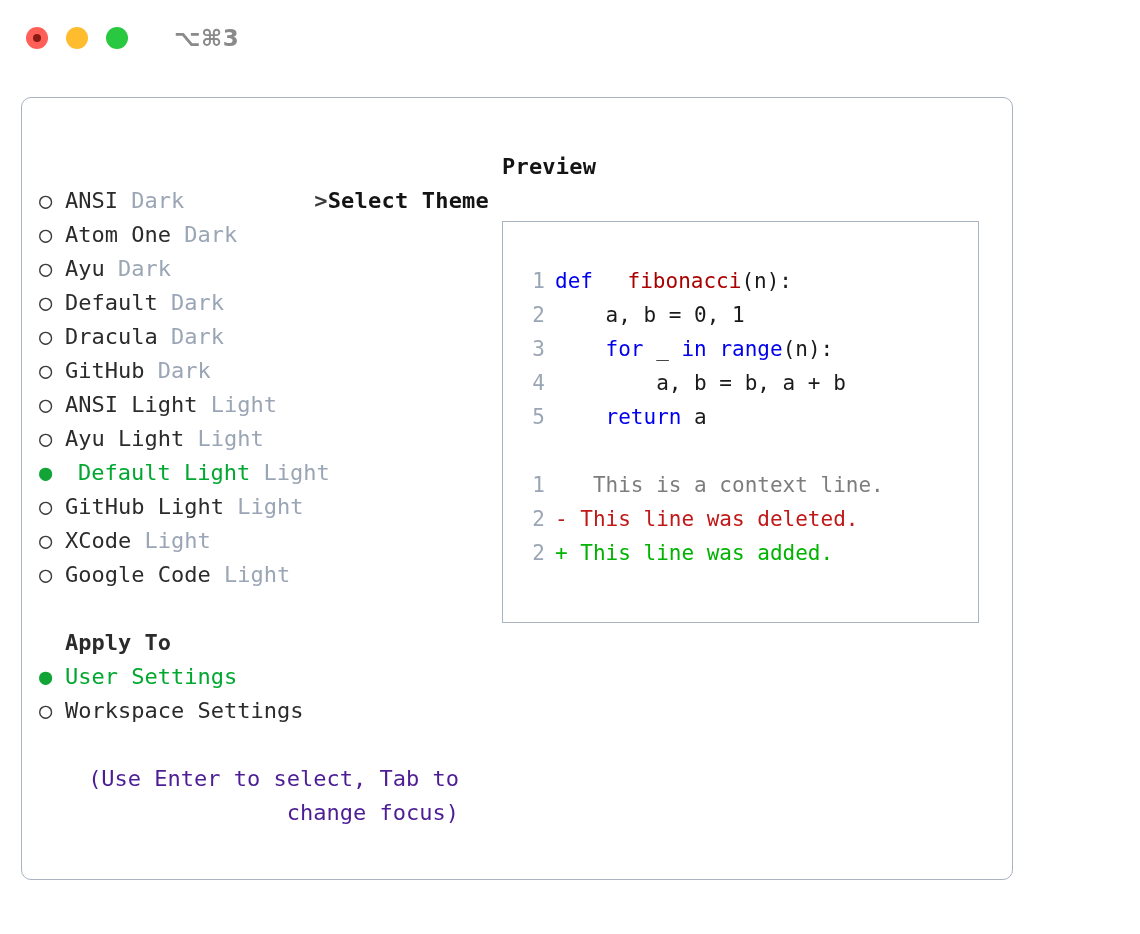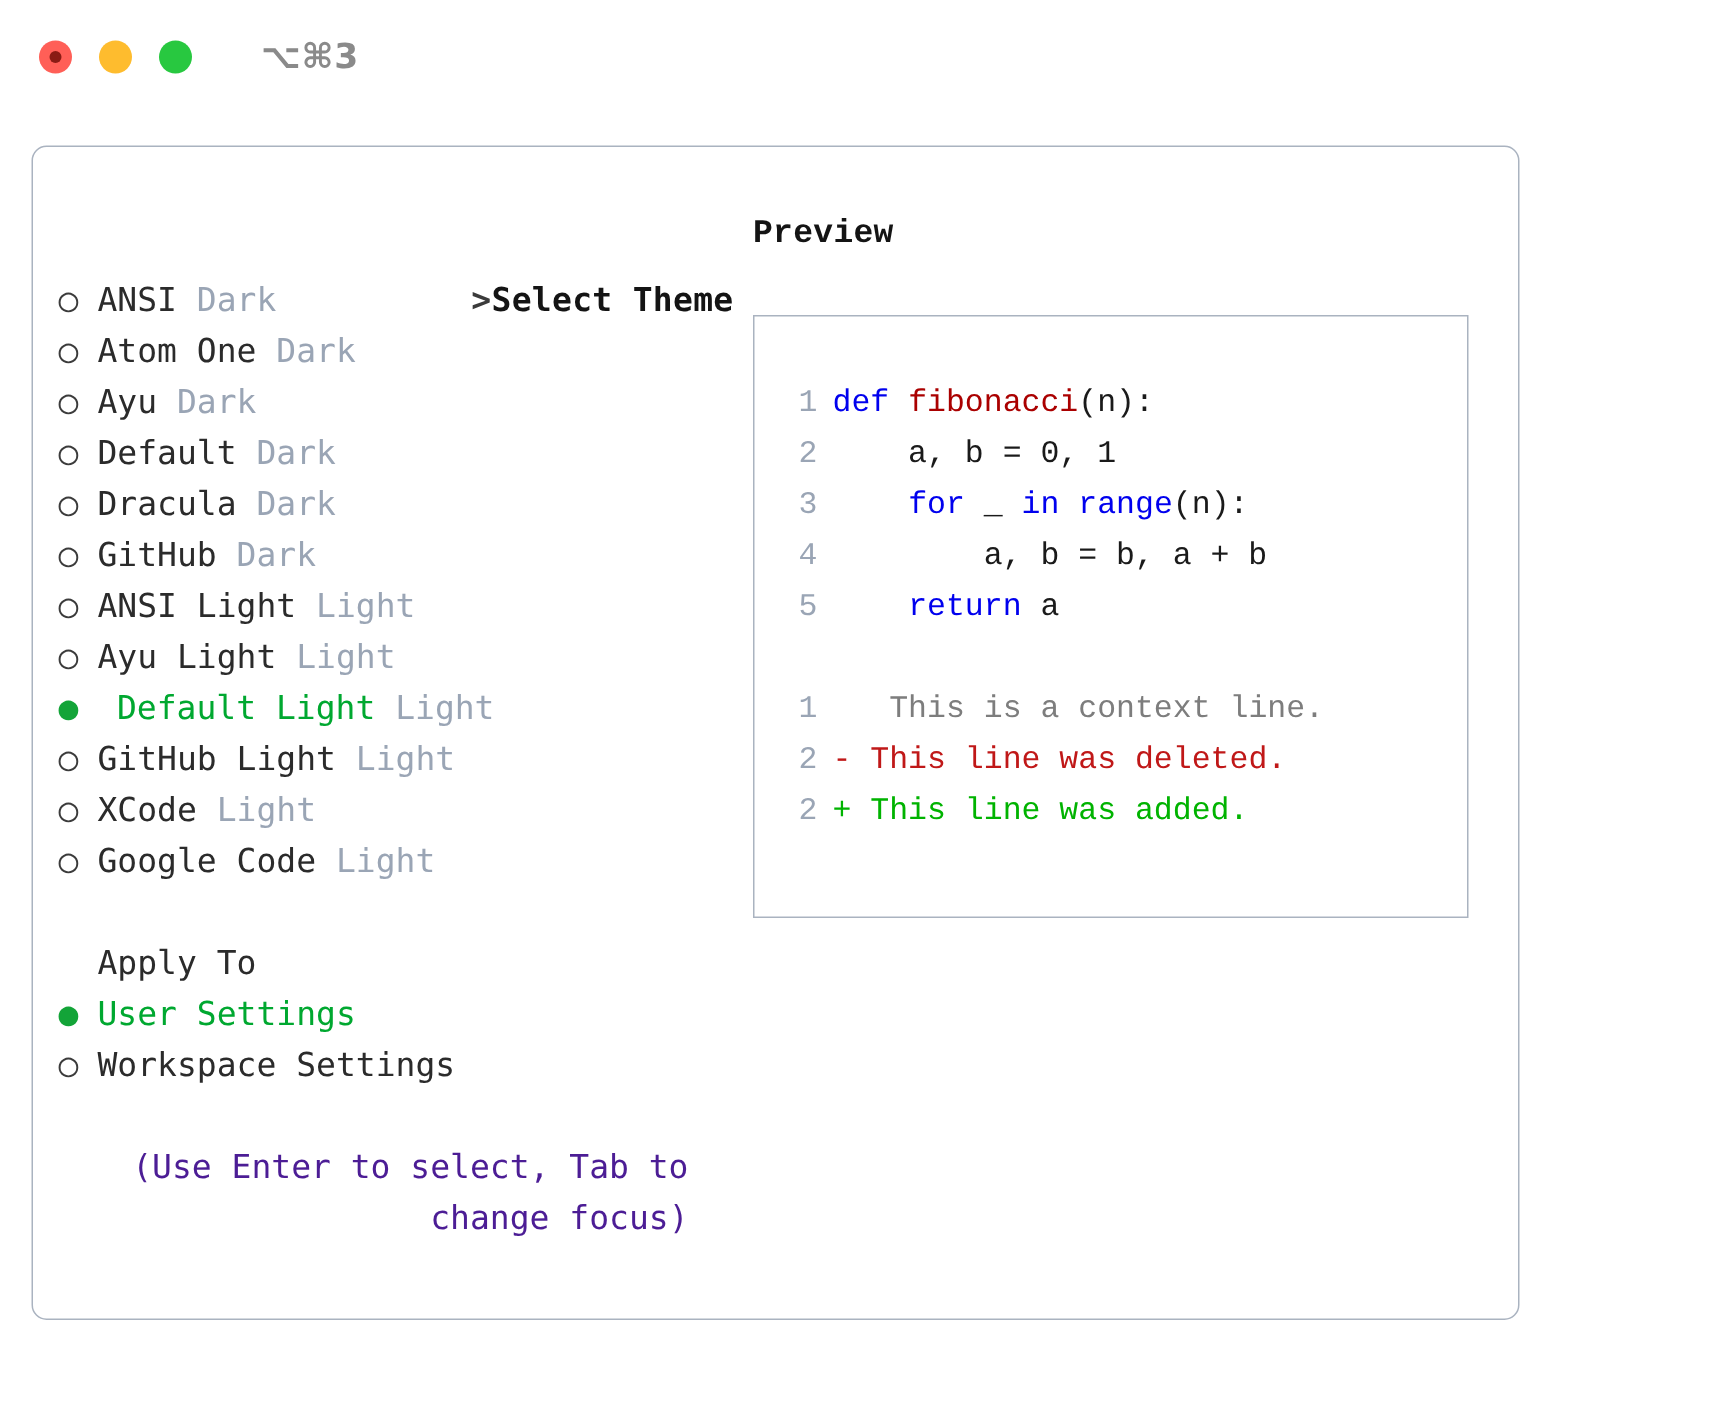--- a/index.html
+++ b/index.html
@@ -112,44 +112,43 @@
   }
   .marker.bullet-on {
     color: #13a438;
   }
   .theme-name { color: #2b2b2b; }
   .row.selected .theme-name { color: #00a830; margin-left: 13px; }
   .variant { color: #9aa5b5; }
 
   .apply-header {
     padding-left: 26px;
-    font-weight: normal;
+    font-weight: bold;
     color: #2b2b2b;
   }
   .row.apply-selected .opt-label { color: #00a830; }
   .opt-label { color: #2b2b2b; text-align: center; }
 
   .spacer-sm { height: 34px; }
 
   .hint {
     margin-top: 34px;
     width: 420px;
     font-size: 22px;
     line-height: 34px;
     color: #4c1d95;
     text-align: right;
   }
 
   
   .right-col {
     position: absolute;
     left: 480px;
-    top: 41px;
+    top: 52px;
     width: 500px;
-    font-family: Liberation Mono, monospace;
   }
   .preview-title {
     font-size: 22px;
     font-weight: bold;
     color: #141414;
     line-height: 34px;
     letter-spacing: 0.2px;
   }
   .preview-box {
     margin-top: 37px;
@@ -166,21 +165,21 @@
     white-space: pre;
   }
   .ln {
     display: inline-block;
     width: 26px;
     text-align: right;
     color: #9aa5b5;
     margin-right: 10px;
   }
   .kw     { color: #0000ee; }
-  .fn     { color: #aa0000; }
+  .fn     { color: #aa0000; margin-left: 22px; }
   .plain  { color: #1a1a1a; }
   .ctx    { color: #7d7d7d; }
   .del    { color: #c01818; }
   .add    { color: #00b300; }
   .gap { height: 34px; }
 </style>
 </head>
 <body>
 
 <div id="app">

